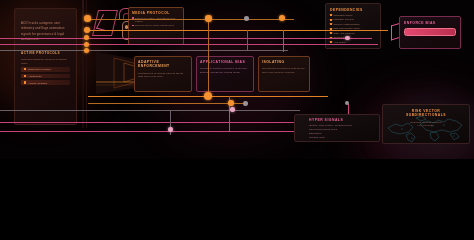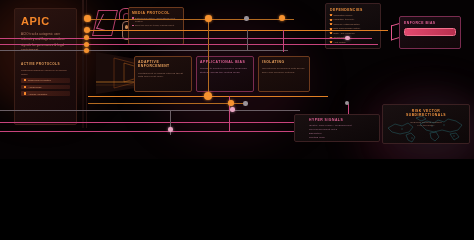--- a/index.html
+++ b/index.html
@@ -113,21 +113,20 @@
     <svg width="80" height="42" viewBox="0 0 80 42">
       <polygon points="0,0 80,14 80,30 0,42" fill="#1a0c0a"></polygon>
       <polygon points="18,6 56,16 56,26 18,36" fill="none" stroke="#7a3a16" stroke-width=".6"></polygon>
       <polygon points="28,11 48,17 48,24 28,30" fill="none" stroke="#b4601f" stroke-width=".5"></polygon>
       <line x1="0" y1="30" x2="80" y2="30" stroke="#e08a2c" stroke-width=".8" opacity=".8"></line>
       <line x1="0" y1="33" x2="80" y2="33" stroke="#8a4a18" stroke-width=".5" opacity=".6"></line>
     </svg>
   </div>
 
   <div id="hero" class="panel">
-    <div id="hero-title">APIC</div>
     <div id="hero-sub">ACIO tracks autogenic user telemetry and flags anomalous signals for governance &amp; legal containment.</div>
     <div id="hero-sec">ACTIVE PROTOCOLS</div>
     <div id="hero-note">Continuous assurance checks on all inbound routes</div>
     <div class="hbar">
         <i></i>
         <span>Behavioural recognition</span>
       </div>
     <div class="hbar">
         <i></i>
         <span>Access profile</span>

